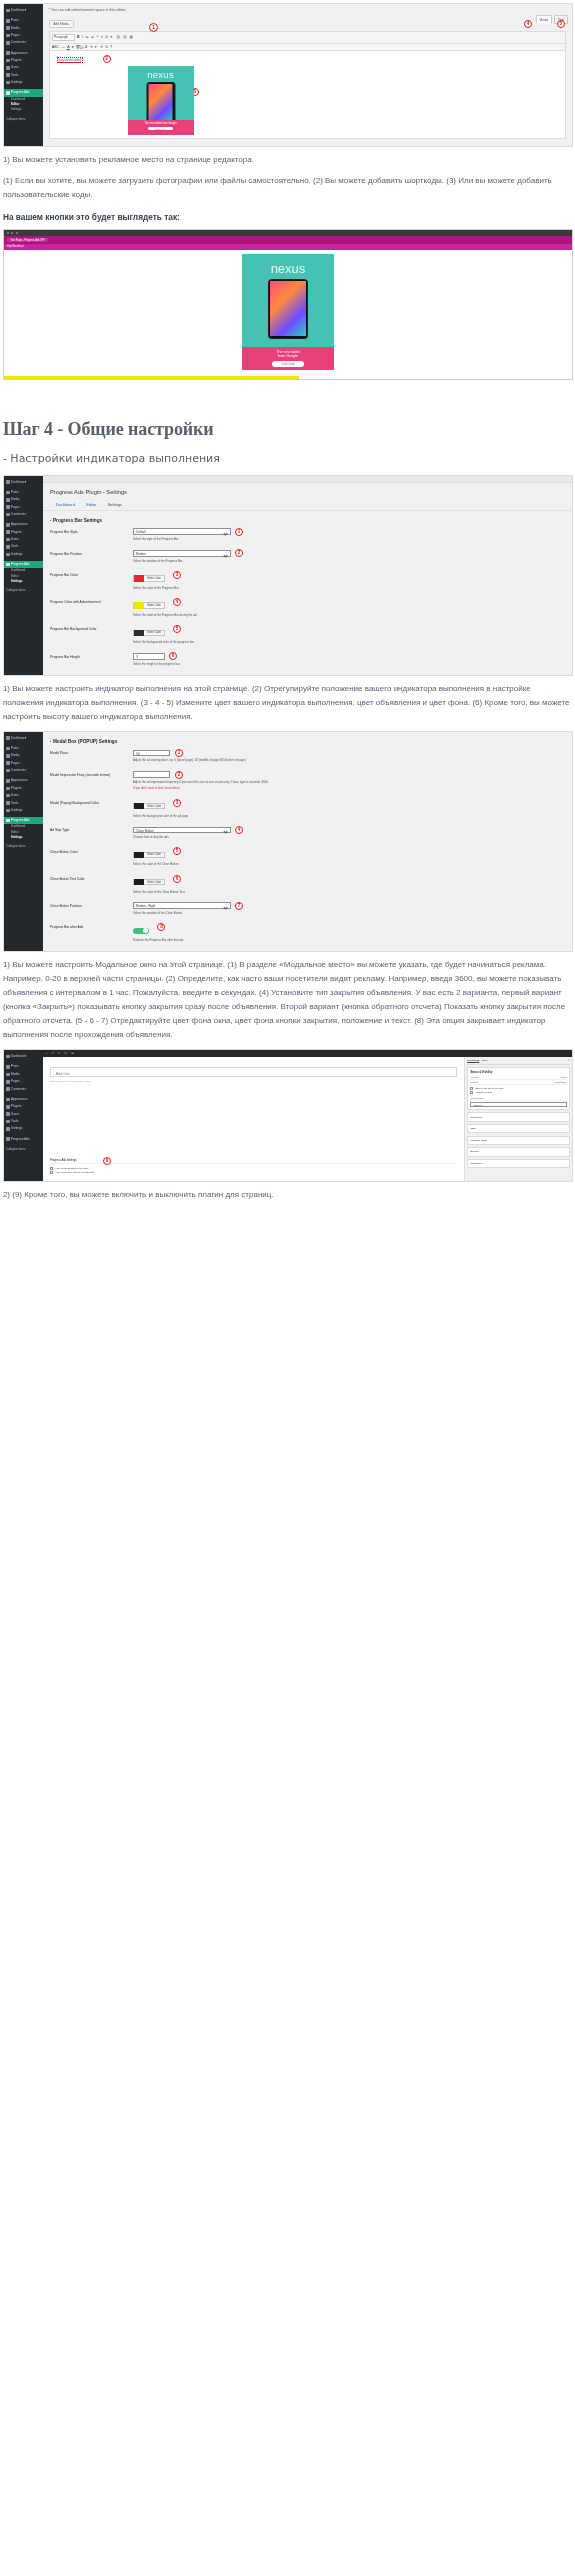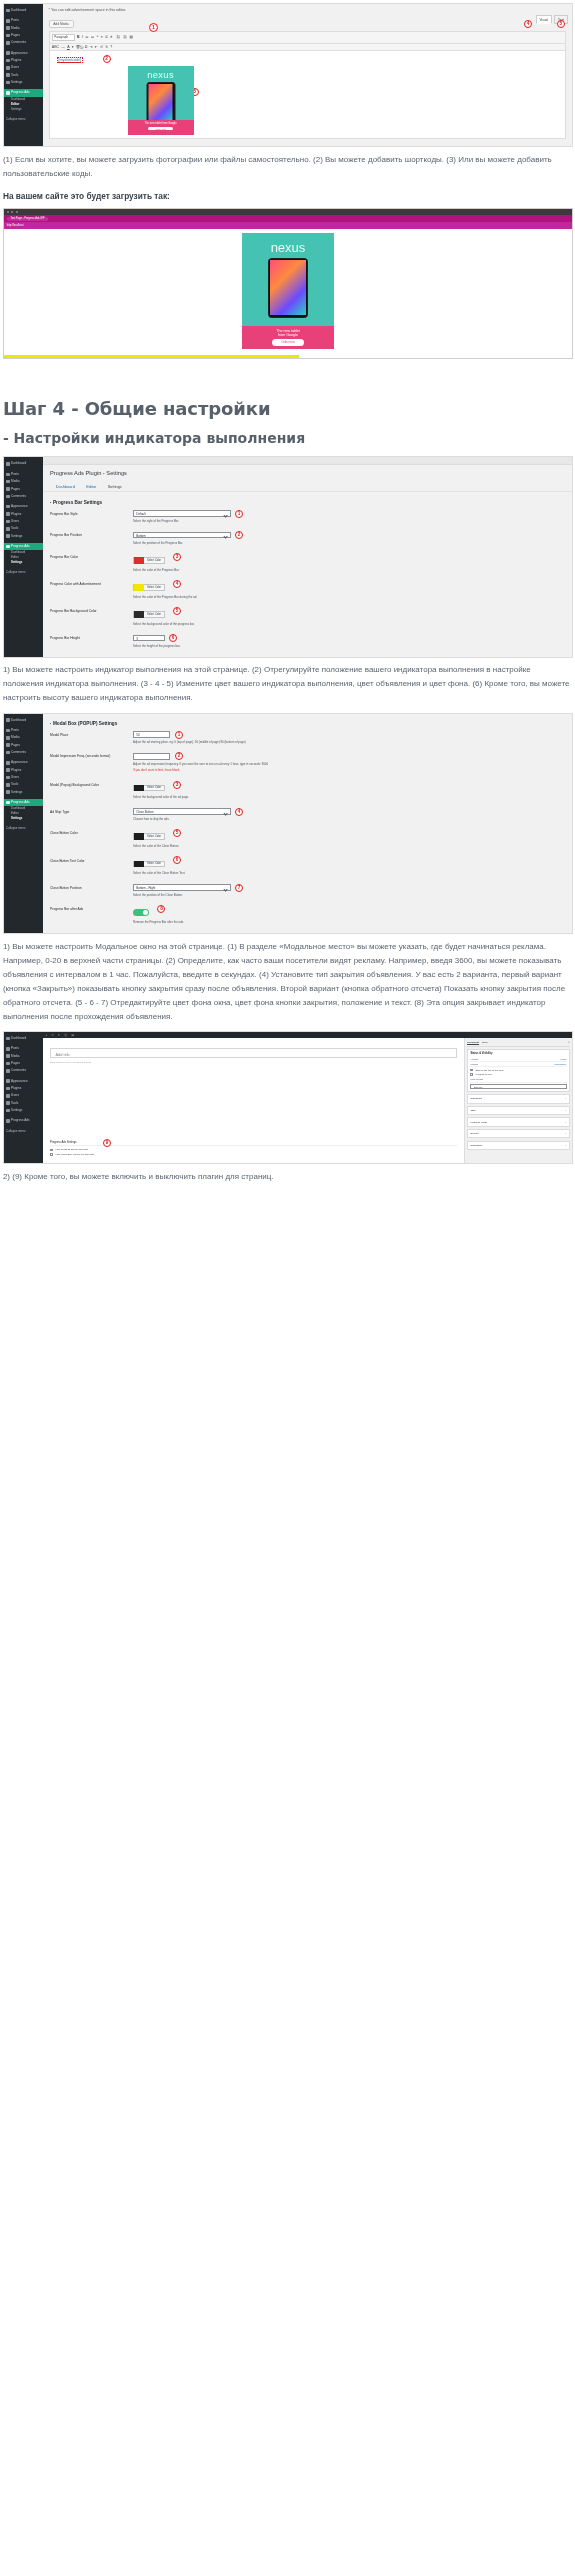--- a/index.html
+++ b/index.html
@@ -16,22 +16,22 @@
   h1.step-title {
     font-family: "DejaVu Sans", sans-serif;
     font-weight: 700;
     font-size: 18px;
     color: #58616b;
     margin: 13px 0 10px 2.9px;
     letter-spacing: -0.1px;
   }
   h2.sub-title {
     font-family: "DejaVu Sans", sans-serif;
-    font-weight: 700;
-    font-size: 14px;
+    font-weight: 400;
+    font-size: 11px;
     color: #58616b;
     margin: 11.5px 0 10px 2.9px;
   }
   p.body-text {
     font-size: 8px;
     line-height: 1.75;
     color: #5b6470;
     margin: 5.7px 2.9px 7.2px 2.9px;
   }
   .lead-note { font-weight:700; font-size:8.3px; color:#39424e; margin: 10px 2.9px 7.2px 2.9px;}
@@ -323,22 +323,23 @@
             </div>
           <div class="ad-cta">
             <div>The new tablet from Google</div>
             <div class="btn">Order now</div>
           </div>
         </div>
       </div>
     </div>
   </div>
 
+  <p class="body-text">1) Вы можете установить рекламное место на странице редактора.</p>
   <p class="body-text">(1) Если вы хотите, вы можете загрузить фотографии или файлы самостоятельно. (2) Вы можете добавить шорткоды. (3) Или вы можете добавить пользовательские коды.</p>
-  <p class="lead-note">На вашем сайте это будет загрузить так:</p>
+  <p class="lead-note">На вашем кнопки это будет выглядеть так:</p>
 
   <div class="browser">
     <div class="br-chrome">
       <span class="br-dot"></span>
       <span class="br-dot"></span>
       <span class="br-dot"></span>
     </div>
     <div class="br-tabbar">
       <span class="br-tab">Test Page - Progress Ads WP</span>
     </div>
@@ -355,21 +356,21 @@
           <div class="l1">The new tablet</div>
           <div class="l1">from Google</div>
           <div class="btn">Order now</div>
         </div>
       </div>
       <div class="fe-close">X</div>
       <div class="fe-progress"></div>
     </div>
   </div>
 
-  <h1 class="step-title" style="margin-top:39px;">Шаг 4 - Общие настройки</h1>
+  <h1 class="step-title" style="margin-top:39px;font-family:Liberation Serif, serif;">Шаг 4 - Общие настройки</h1>
   <h2 class="sub-title">- Настройки индикатора выполнения</h2>
 
   <div class="wp-shot settings-shot">
     <div class="wp-sidebar">
       <div class="wp-menu-item">
           <span class="ic"></span>
           <span>Dashboard</span>
         </div>
       <div class="wp-menu-item sep">
           <span class="ic"></span>

